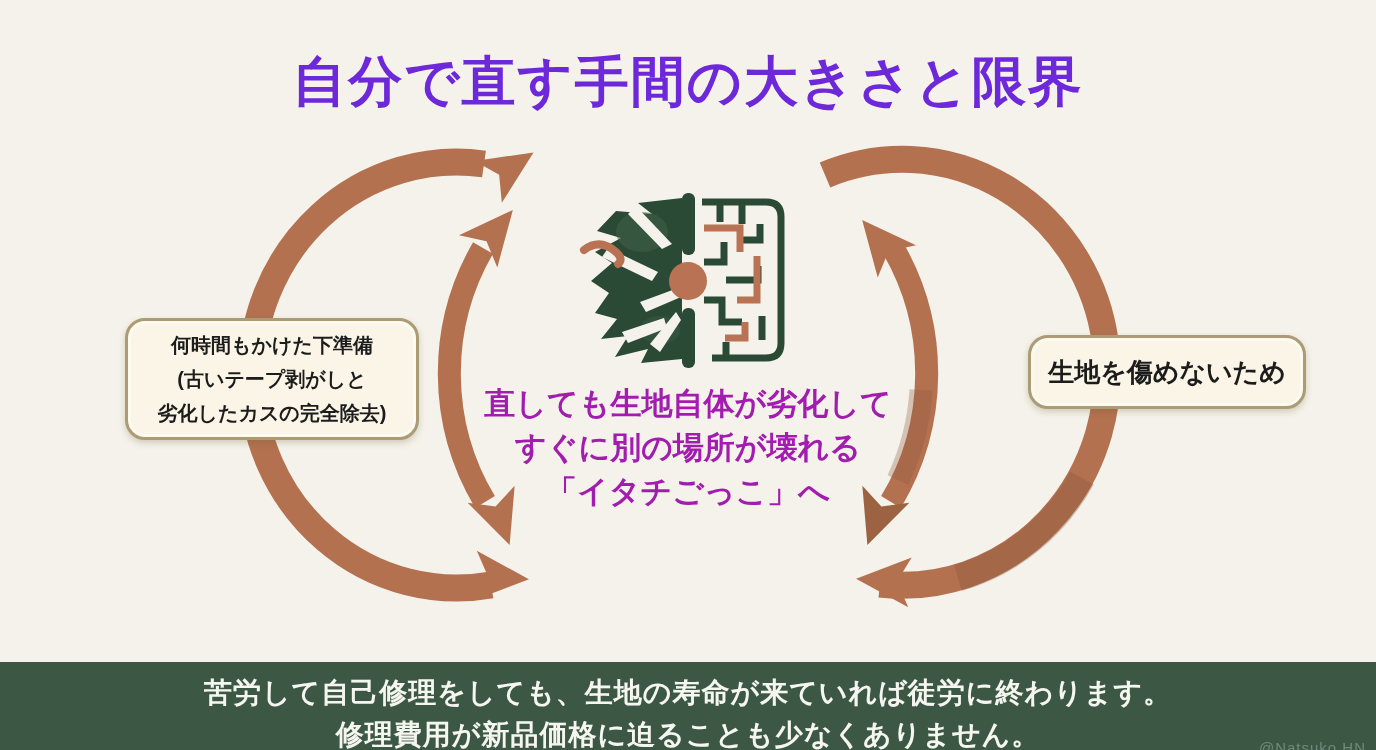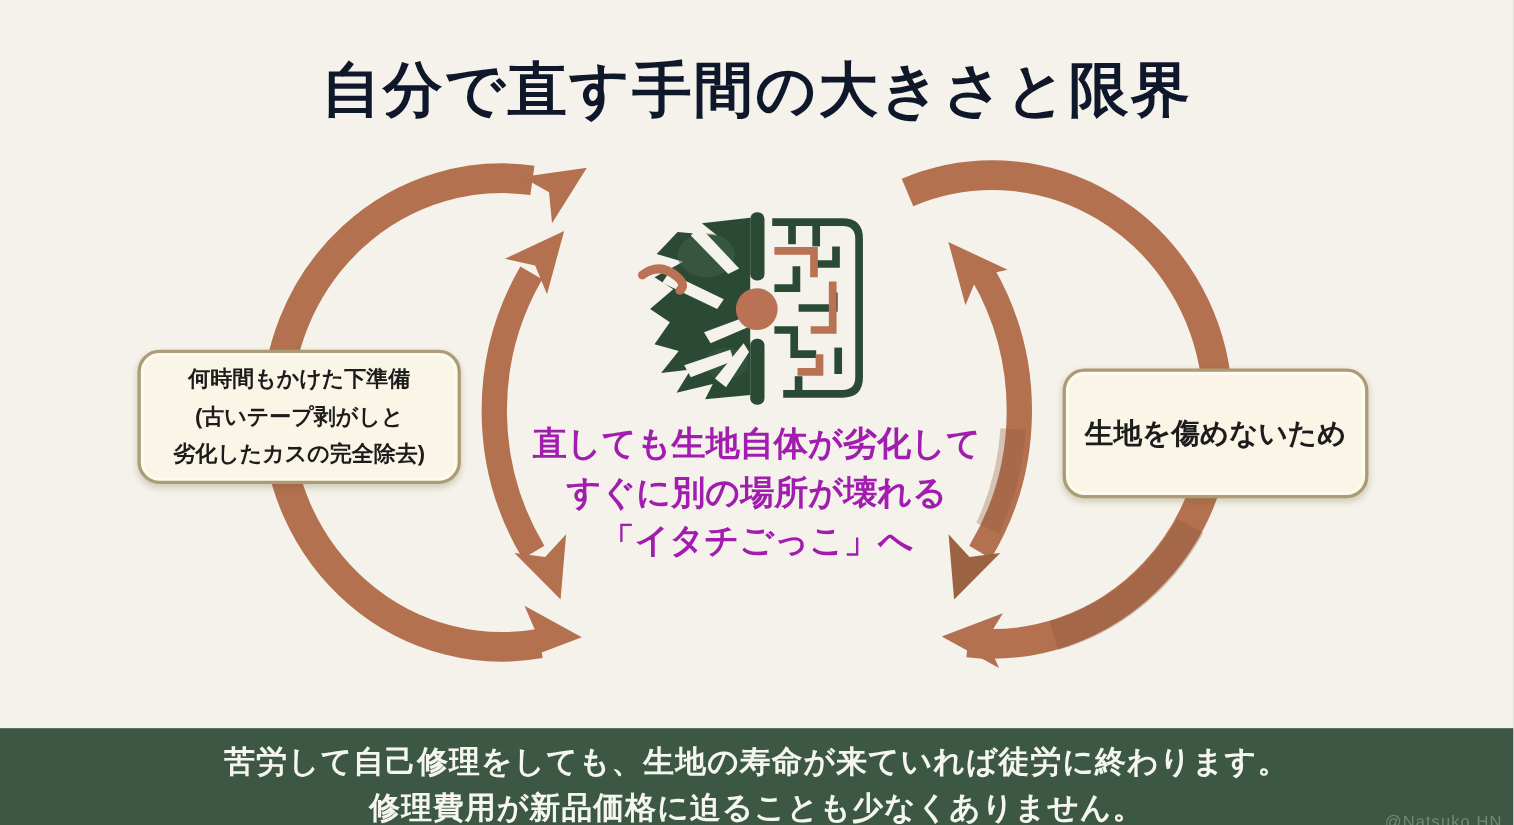--- a/index.html
+++ b/index.html
@@ -4,32 +4,32 @@
 <style>
   html,body{margin:0;padding:0;background:#d8d6cf;}
   #stage{
     position:relative;width:1376px;height:750px;overflow:hidden;
     background:#f4f2ea;
     font-family:"Liberation Sans","DejaVu Sans",sans-serif;
   }
   #arrow-layer{position:absolute;left:0;top:0;z-index:1;}
   .title{
     position:absolute;left:0;top:46px;width:100%;text-align:center;
-    font-size:54px;font-weight:900;color:#0f172a;letter-spacing:2px;z-index:2;
+    font-size:54px;font-weight:900;color:#6d28d9;letter-spacing:2px;z-index:2;
   }
   .callout{
     position:absolute;z-index:2;box-sizing:border-box;
     background:#faf5e6;border:3px solid #ac9b74;border-radius:20px;
     box-shadow:inset 0 0 0 3px #fdfaef,0 3px 6px rgba(110,90,50,.25);
     display:flex;flex-direction:column;align-items:center;justify-content:center;
     text-align:center;color:#1c1c1c;font-weight:800;
   }
   .callout span{display:block;white-space:nowrap;}
   #box-left{left:125px;top:318px;width:294px;height:122px;font-size:20px;line-height:34px;}
-  #box-right{left:966px;top:335px;width:278px;height:118px;font-size:26px;line-height:37px;}
+  #box-right{left:1028px;top:335px;width:278px;height:74px;font-size:26px;line-height:37px;}
   #box-bottom{left:533px;top:530px;width:316px;height:92px;font-size:27px;line-height:38px;}
   .center-text{
     position:absolute;left:428px;top:382px;width:520px;z-index:2;
     text-align:center;font-size:31px;font-weight:800;color:#a21caf;line-height:44px;
   }
   .center-text span{display:block;white-space:nowrap;}
   .footer{
     position:absolute;left:0;bottom:0;width:100%;height:88px;z-index:3;
     background:#3c5845;color:#f6f6f0;text-align:center;
   }

